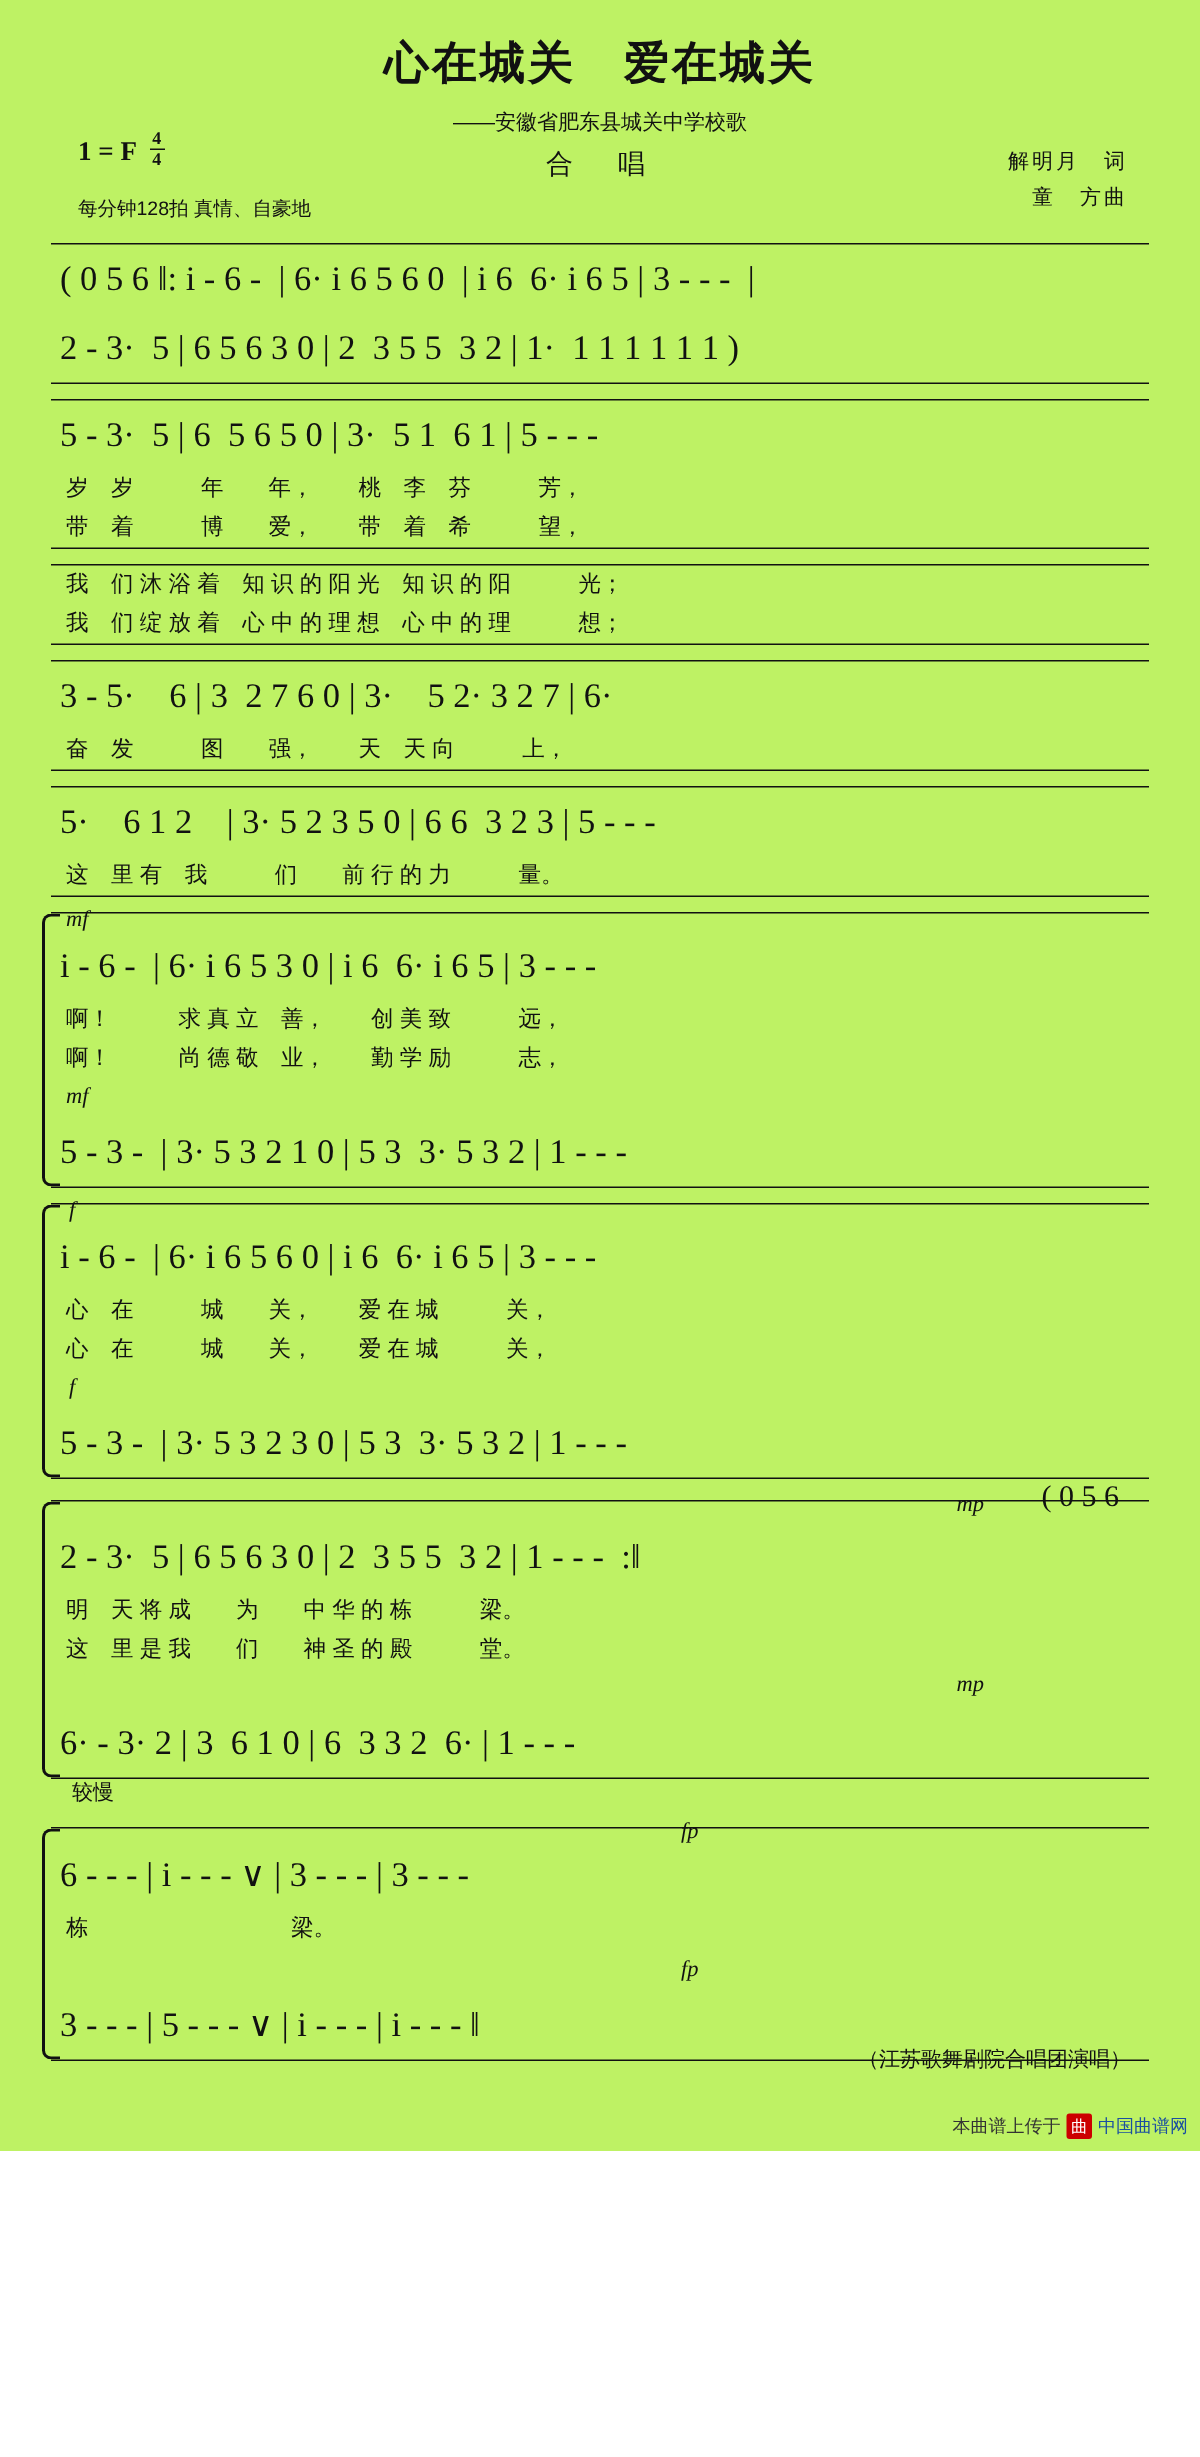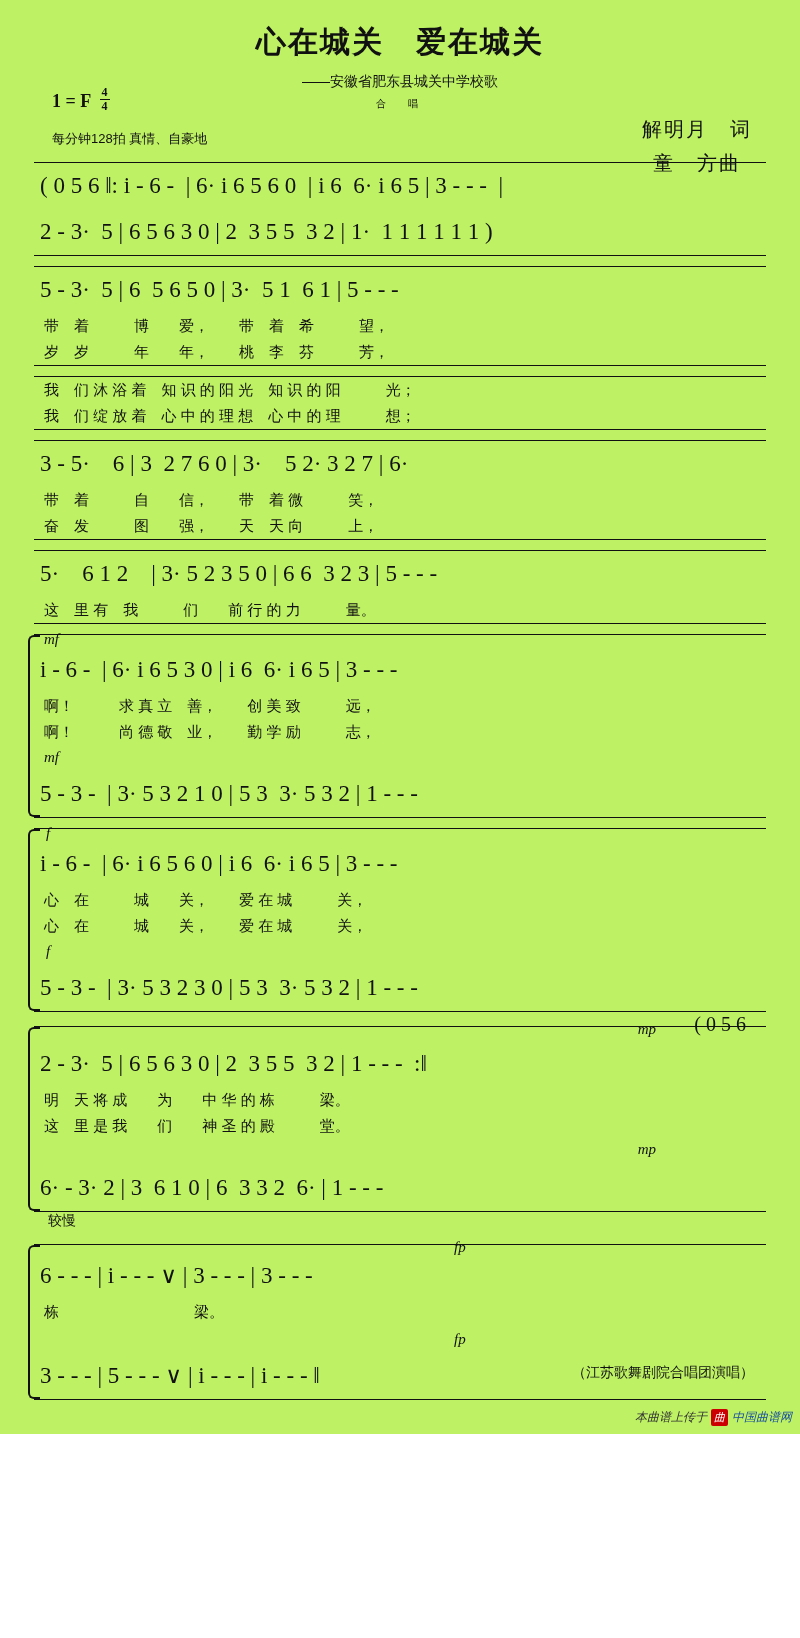--- a/index.html
+++ b/index.html
@@ -29,21 +29,21 @@
   }
   .subtitle {
     text-align: center;
     font-family: "Liberation Sans", sans-serif;
     font-size: 14px;
     margin-top: 10px;
   }
   .chorus {
     text-align: center;
     font-family: "Liberation Sans", sans-serif;
-    font-size: 10px;
+    font-size: 18px;
     letter-spacing: 6px;
     margin-top: 6px;
   }
   .meta-left {
     position: absolute;
     left: 52px;
     top: 86px;
     font-size: 17px;
     font-family: "Liberation Serif", serif;
   }
@@ -66,26 +66,25 @@
     left: 52px;
     top: 130px;
     font-size: 13px;
     font-family: "Liberation Sans", sans-serif;
   }
   .tempo .expr { }
   .composer {
     position: absolute;
     right: 48px;
     top: 96px;
-    font-size: 20px;
-    font-family: "Liberation Sans", sans-serif;
-    text-align: center;
+    font-size: 14px;
+    font-family: "Liberation Sans", sans-serif;
+    text-align: right;
     line-height: 1.7;
     letter-spacing: 2px;
-    margin-top: 16px;
   }
   
   .score {
     position: absolute;
     left: 0;
     top: 152px;
     width: 800px;
   }
   .system {
     position: relative;
@@ -150,21 +149,20 @@
   }
   .footer-src {
     position: absolute;
     right: 8px;
     bottom: 8px;
     font-family: "Liberation Sans", sans-serif;
     font-size: 12px;
     color: #333;
     display: flex;
     gap: 4px;
-    font-style: italic;
   }
   .logo-box {
     display: inline-block;
     background: #c00;
     color: #fff;
     font-size: 11px;
     padding: 1px 3px;
     border-radius: 2px;
     font-family: "Liberation Sans", sans-serif;
   }
@@ -208,38 +206,37 @@
           <div class="notes">2 - 3·  5 | 6 5 6 3 0 | 2  3 5 5  3 2 | 1·  1 1 1 1 1 1 )</div>
         </div>
       </div>
     </div>
 
     <div class="system">
       <div class="group">
         <div class="staffline">
           <div class="notes">5 - 3·  5 | 6  5 6 5 0 | 3·  5 1  6 1 | 5 - - -</div>
         </div>
+        <div class="lyric">岁　岁　　　年　　年，　　桃　李　芬　　　芳，</div>
         <div class="lyric">带　着　　　博　　爱，　　带　着　希　　　望，</div>
-        <div class="lyric">岁　岁　　　年　　年，　　桃　李　芬　　　芳，</div>
       </div>
     </div>
 
     <div class="system">
       <div class="group">
         <div class="lyric">我　们 沐 浴 着　知 识 的 阳 光　知 识 的 阳　　　光；</div>
         <div class="lyric">我　们 绽 放 着　心 中 的 理 想　心 中 的 理　　　想；</div>
       </div>
     </div>
 
     <div class="system">
       <div class="group">
         <div class="staffline">
           <div class="notes">3 - 5·　6 | 3  2 7 6 0 | 3·　5 2· 3 2 7 | 6·</div>
         </div>
-        <div class="lyric">带　着　　　自　　信，　　带　着 微　　　笑，</div>
         <div class="lyric">奋　发　　　图　　强，　　天　天 向　　　上，</div>
       </div>
     </div>
 
     <div class="system">
       <div class="group">
         <div class="staffline">
           <div class="notes">5·　6 1 2　| 3· 5 2 3 5 0 | 6 6  3 2 3 | 5 - - -</div>
         </div>
         <div class="lyric">这　里 有　我　　　们　　前 行 的 力　　　量。</div>

